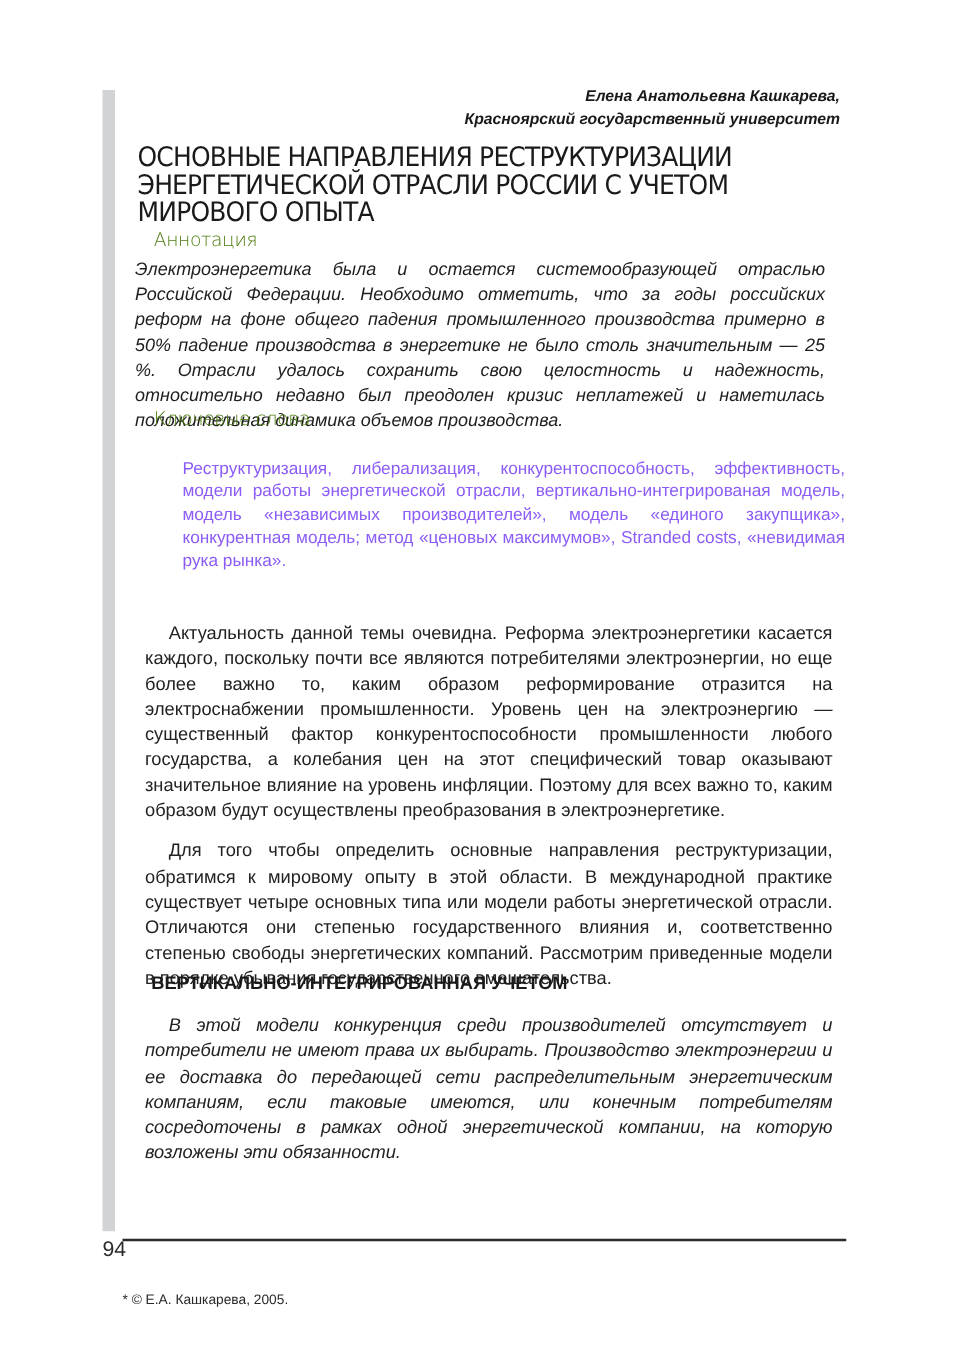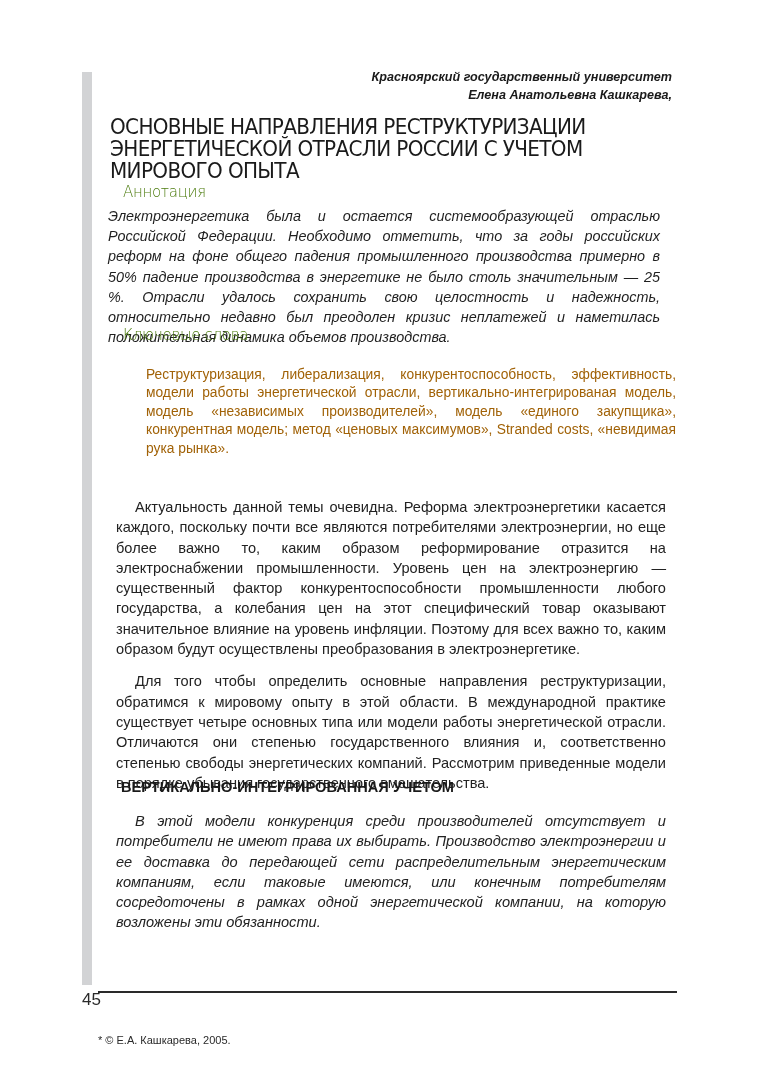--- a/index.html
+++ b/index.html
@@ -11,37 +11,37 @@
     .author-block { position: absolute; right: 92px; top: 68px; text-align: right;
       font-style: italic; font-weight: bold; font-size: 12.6px; line-height: 18px; color: #1a1a1a; }
     .title { position: absolute; left: 110px; top: 116px; width: 520px; margin: 0;
       font-family: "DejaVu Sans", sans-serif; font-weight: normal; font-size: 21.5px; line-height: 22px;
       letter-spacing: -0.7px; color: #1a1a1a; transform: scaleX(0.93); transform-origin: left top; }
     .section-label { position: absolute; left: 123px; font-family: "DejaVu Sans", sans-serif;
       font-weight: 200; font-size: 15px; color: #4d7c0f; letter-spacing: -0.3px; }
     .abstract { position: absolute; left: 108px; top: 206px; width: 552px;
       font-style: italic; font-size: 14.4px; line-height: 20.2px; text-align: justify; color: #1f1f1f; margin: 0; }
     .keywords { position: absolute; left: 146px; top: 366px; width: 530px;
-      font-size: 13.8px; line-height: 18.4px; text-align: justify; color: #a16207; margin: 0; }
+      font-size: 13.8px; line-height: 18.4px; text-align: justify; color: #8b5cf6; margin: 0; }
     .body-text { position: absolute; left: 104px; width: 574px;
       font-size: 14.6px; line-height: 20.3px; text-align: justify; color: #222; margin: 0; }
     .body-text p { margin: 12px; text-indent: 19px; text-align: justify; }
     .subhead { position: absolute; left: 121px; top: 779px; font-weight: bold; font-size: 14.6px; color: #1a1a1a; margin: 0; }
     .footnote-rule { position: absolute; left: 98px; top: 991px; width: 579px; height: 1.5px; background: #2a2a2a; }
     .page-number { position: absolute; left: 82px; top: 990px; font-size: 17px; color: #2a2a2a; }
     .footnote { position: absolute; left: 98px; top: 998px; font-size: 11px; color: #2a2a2a; margin-top: 36px; }
   </style>
 </head>
 <body>
 
 <div class="side-bar"></div>
 
 <div class="author-block">
+  <div>Елена Анатольевна Кашкарева,</div>
   <div>Красноярский государственный университет</div>
-  <div>Елена Анатольевна Кашкарева,</div>
 </div>
 
 <h1 class="title">ОСНОВНЫЕ НАПРАВЛЕНИЯ РЕСТРУКТУРИЗАЦИИ ЭНЕРГЕТИЧЕСКОЙ ОТРАСЛИ РОССИИ С УЧЕТОМ МИРОВОГО ОПЫТА</h1>
 
 <div class="section-label" style="top:183px;">Аннотация</div>
 <p class="abstract">Электроэнергетика была и остается системообразующей отраслью Российской Федерации. Необходимо отметить, что за годы российских реформ на фоне общего падения промышленного производства примерно в 50% падение производства в энергетике не было столь значительным — 25 %. Отрасли удалось сохранить свою целостность и надежность, относительно недавно был преодолен кризис неплатежей и наметилась положительная динамика объемов производства.</p>
 
 <div class="section-label" style="top:326px;">Ключевые слова</div>
 <p class="keywords">Реструктуризация, либерализация, конкурентоспособность, эффективность, модели работы энергетической отрасли, вертикально-интегрированая модель, модель «независимых производителей», модель «единого закупщика», конкурентная модель; метод «ценовых максимумов», Stranded costs, «невидимая рука рынка».</p>
 
@@ -50,14 +50,14 @@
   <p>Для того чтобы определить основные направления реструктуризации, обратимся к мировому опыту в этой области. В международной практике существует четыре основных типа или модели работы энергетической отрасли. Отличаются они степенью государственного влияния и, соответственно степенью свободы энергетических компаний. Рассмотрим приведенные модели в порядке убывания государственного вмешательства.</p>
 </div>
 
 <h2 class="subhead">ВЕРТИКАЛЬНО-ИНТЕГРИРОВАННАЯ УЧЕТОМ</h2>
 
 <div class="body-text" style="top:799px;font-style:italic;">
   <p>В этой модели конкуренция среди производителей отсутствует и потребители не имеют права их выбирать. Производство электроэнергии и ее доставка до передающей сети распределительным энергетическим компаниям, если таковые имеются, или конечным потребителям сосредоточены в рамках одной энергетической компании, на которую возложены эти обязанности.</p>
 </div>
 
 <div class="footnote-rule"></div>
-<div class="page-number">45</div>
+<div class="page-number">94</div>
 <div class="footnote">* © Е.А. Кашкарева, 2005.</div>
 
 </body></html>

